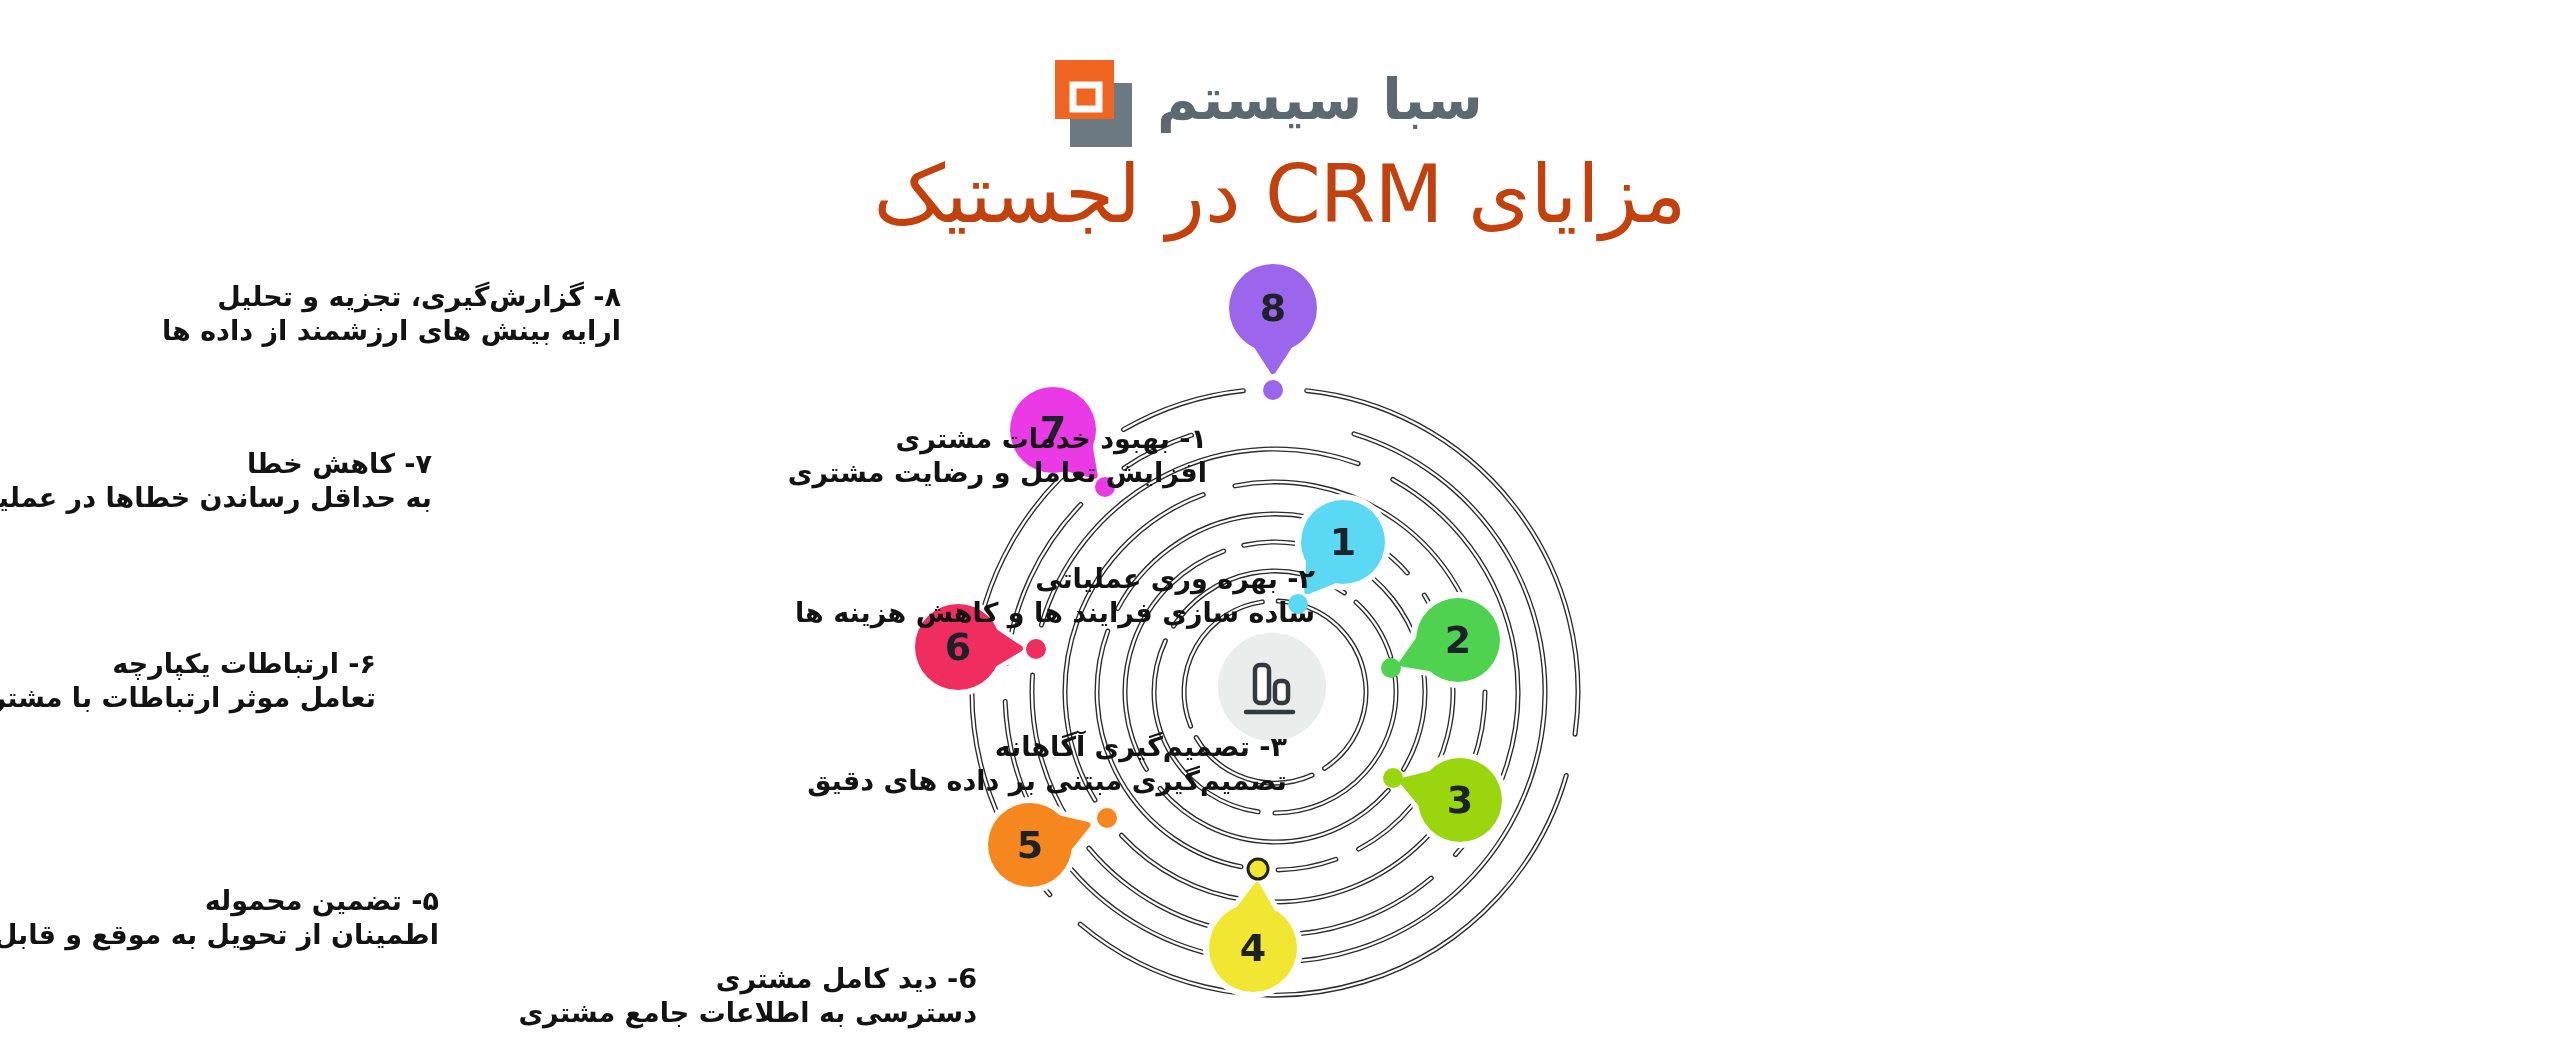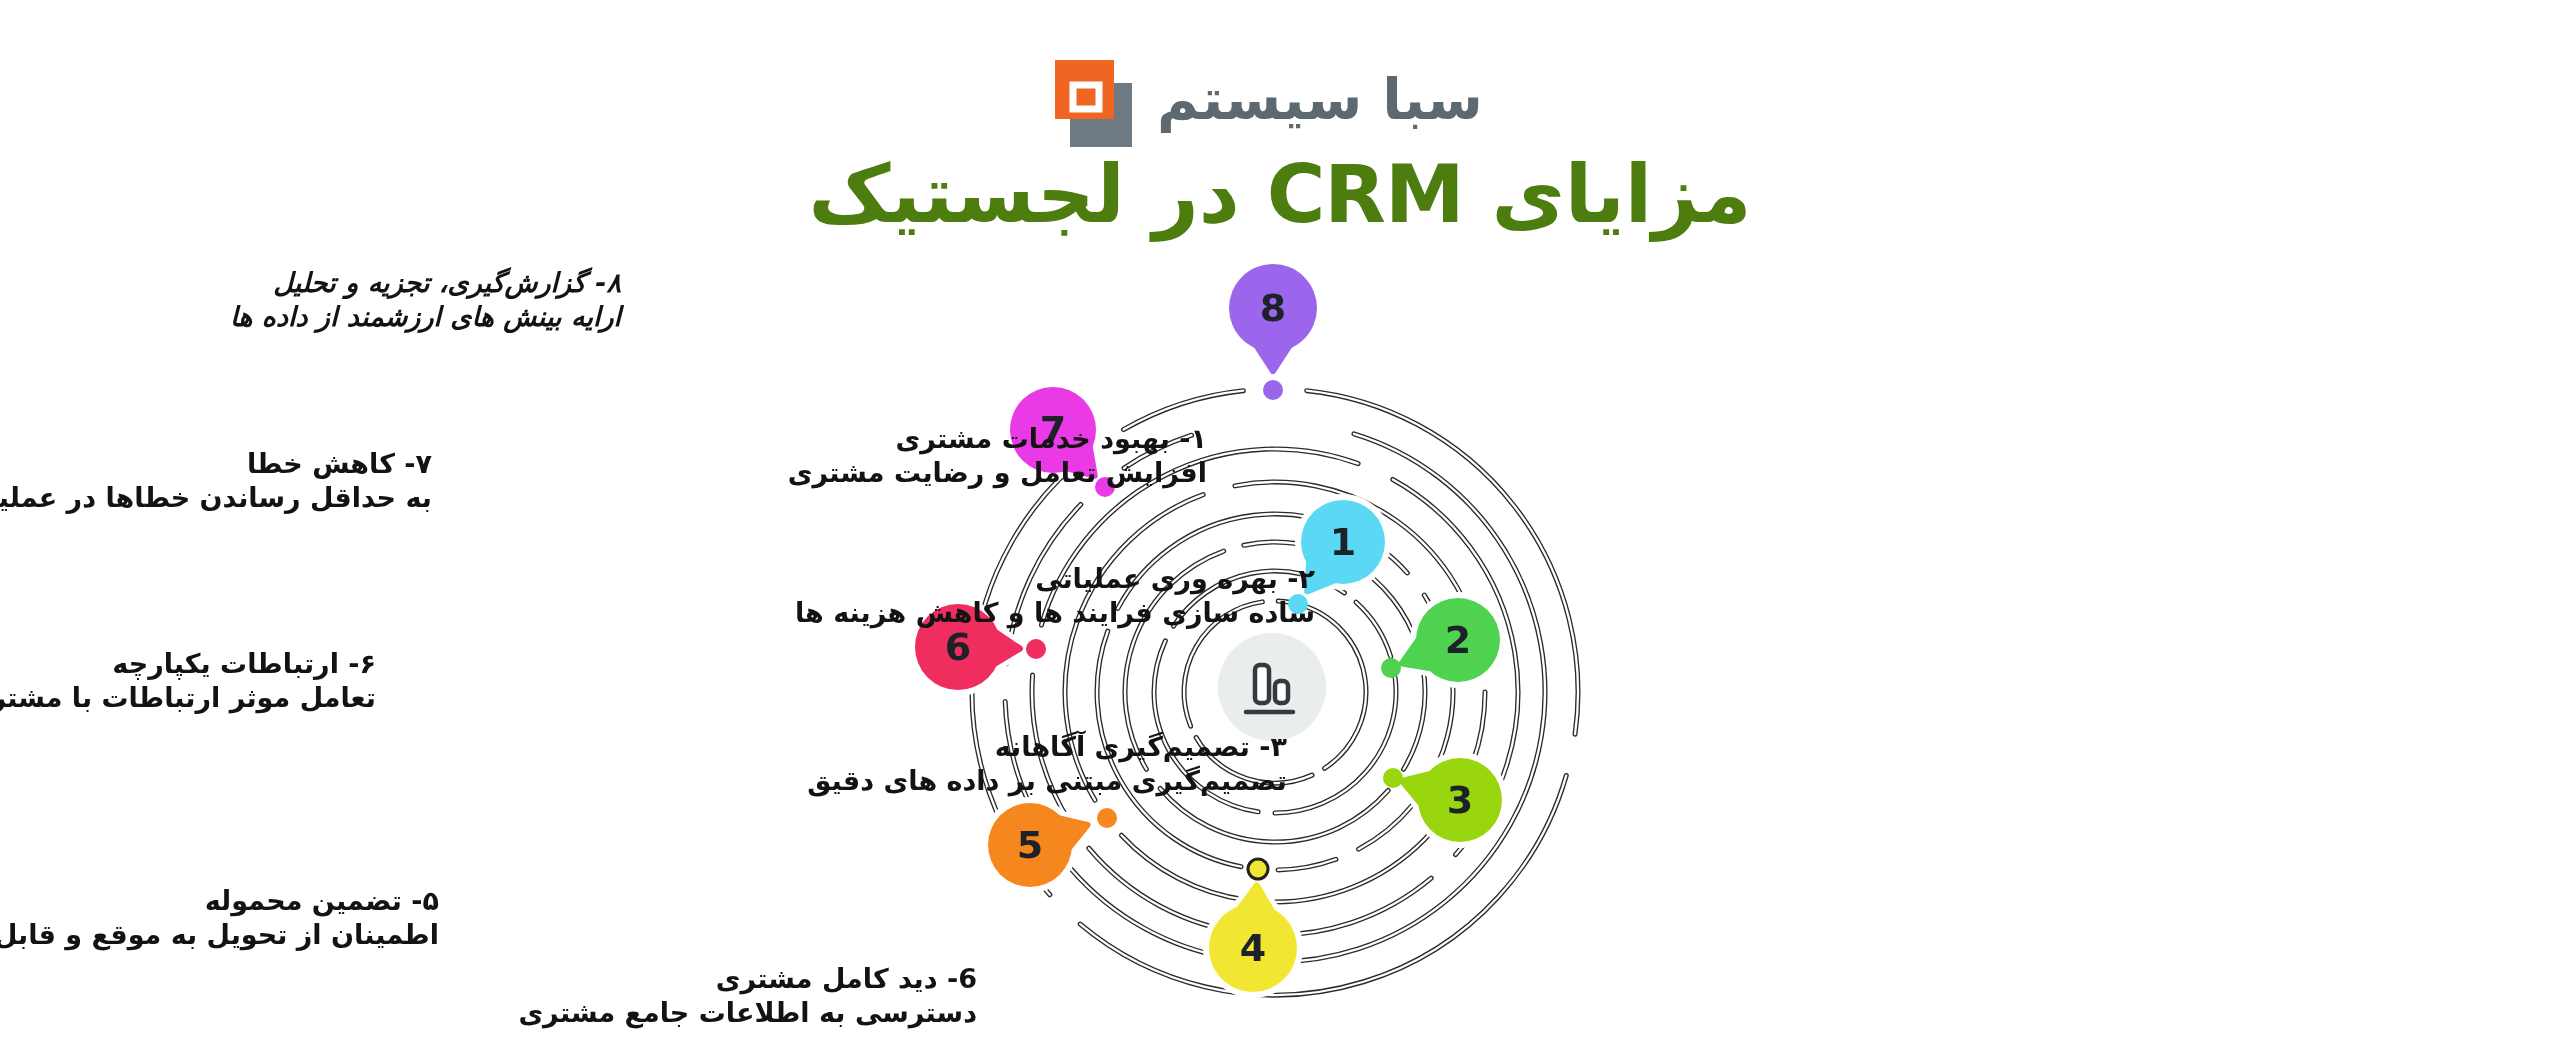--- a/index.html
+++ b/index.html
@@ -2,32 +2,32 @@
 <html><head>
 <meta charset="utf-8">
 <style>
   html,body{margin:0;padding:0;background:#ffffff;}
   .stage{position:relative;width:2034px;height:1056px;background:#ffffff;overflow:hidden;
          font-family:"DejaVu Sans","Liberation Sans",sans-serif;}
   .logo{position:absolute;left:1053px;top:52px;display:flex;align-items:flex-start;}
   .logo-text{font-size:57px;font-weight:600;color:#5d6970;margin-left:14px;margin-top:14px;
              direction:rtl;letter-spacing:0px;}
   .title{position:absolute;left:0;top:148px;width:2560px;text-align:center;direction:rtl;
-         font-size:80px;font-weight:700;color:#4d7c0f;letter-spacing:-1px;}
+         font-size:80px;font-weight:400;color:#c2410c;letter-spacing:-1px;}
   .spiral{position:absolute;left:0;top:0;}
   .label{position:absolute;direction:rtl;text-align:right;font-weight:700;font-size:27px;
          line-height:34px;color:#131313;white-space:nowrap;}
   .l1{right:827px;top:416px;margin-top:6px;}
   .l2{right:719px;top:562px;}
   .l3{right:747px;top:730px;}
   .l4{right:1057px;top:962px;}
   .l5{right:1595px;top:884px;}
   .l6{right:1658px;top:647px;}
   .l7{right:1602px;top:447px;}
-  .l8{right:1413px;top:266px;font-style:italic;}
+  .l8{right:1413px;top:280px;}
 </style>
 </head>
 <body>
 
 <div class="stage">
 
   <div class="logo">
     <svg width="90" height="105">
       <rect x="17" y="31" width="62" height="64" fill="#6e7a83"></rect>
       <rect x="2" y="8" width="59" height="59" fill="#f16522"></rect>

